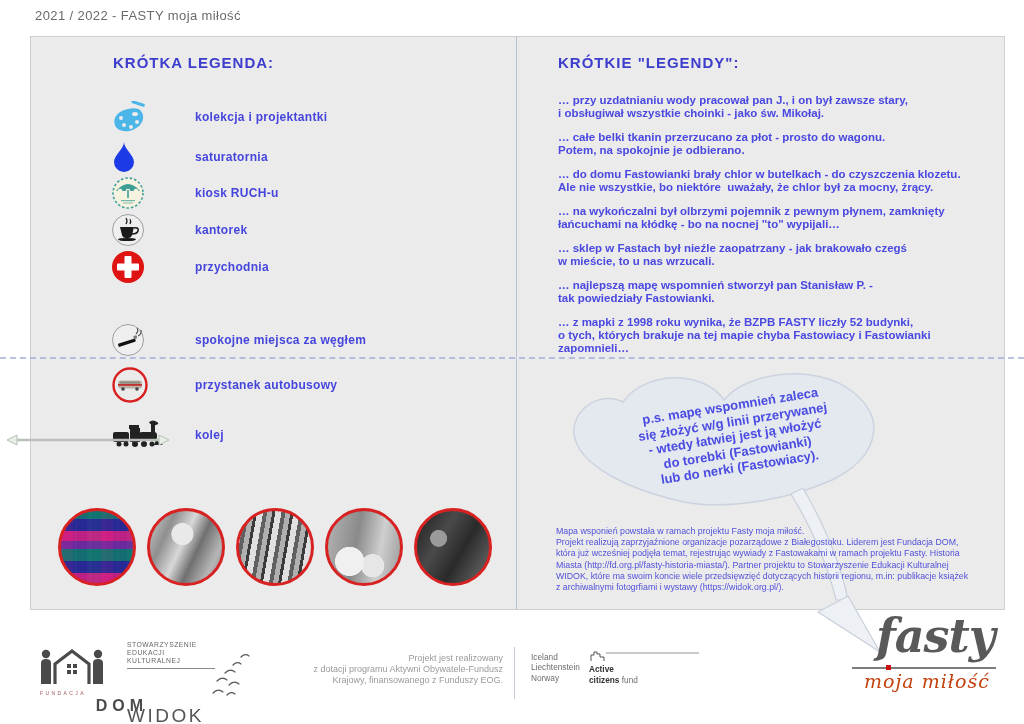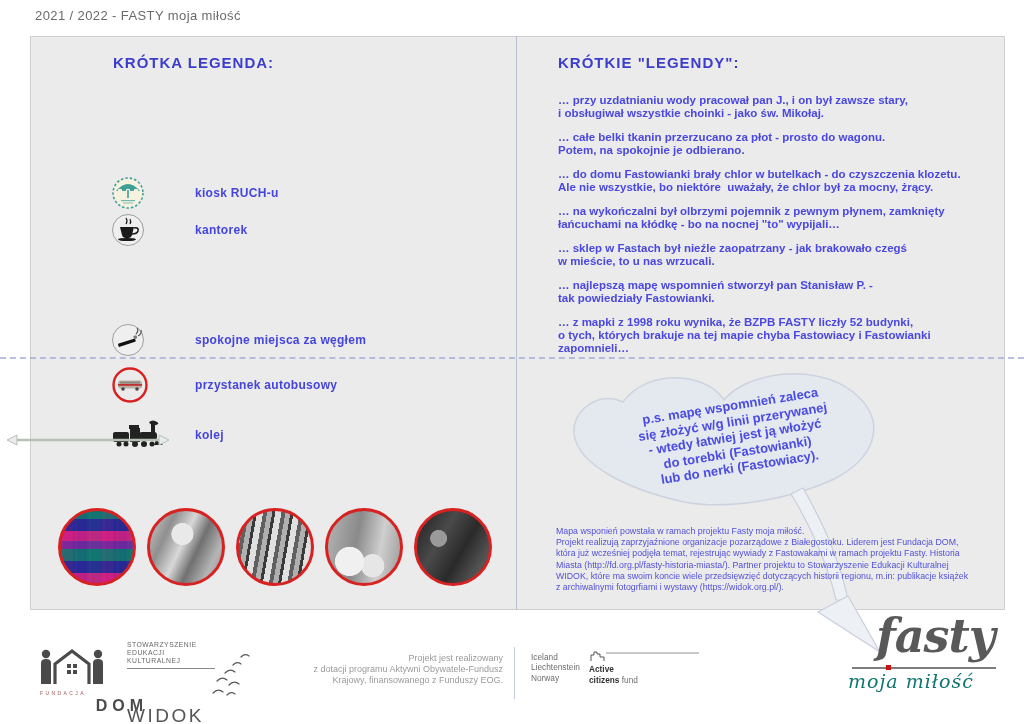--- a/index.html
+++ b/index.html
@@ -66,36 +66,62 @@
   .acf-glyph{position:absolute;left:58px;top:-2px;}
   .acf-active{position:absolute;left:58px;top:12px;font-size:8.3px;font-weight:bold;color:#333;}
   .acf-cit{position:absolute;left:58px;top:23px;font-size:8.3px;color:#6d6d6d;}
   .acf-cit b{color:#333;}
 
   .fasty{position:absolute;left:848px;top:610px;width:160px;}
   .fasty-name{font-family:"DejaVu Serif",serif;font-style:italic;font-weight:bold;font-size:46px;
               color:#595959;line-height:52px;margin-left:28px;letter-spacing:-1px;}
   .fasty-rule{position:absolute;left:4px;top:57px;width:144px;height:2px;background:#7d7d7d;}
   .fasty-dot{position:absolute;left:38px;top:55px;width:5px;height:5px;background:#cc1111;}
-  .fasty-sub{font-family:"DejaVu Serif",serif;font-style:italic;font-size:19px;color:#0f766e;
-             margin:8px 0 0 0;letter-spacing:1px;}
+  .fasty-sub{font-family:"DejaVu Serif",serif;font-style:italic;font-size:19px;color:#c2410c;
+             margin:8px 0 0 16px;letter-spacing:1px;}
 </style>
 </head>
 <body>
 
 <div class="page">
 
   <div class="hdr">2021 / 2022 - FASTY moja miłość</div>
 
   <div class="sheet"></div>
   <div class="fold"></div>
 
   <div class="ltitle">KRÓTKA LEGENDA:</div>
 
-
+  <div class="lrow" style="top:98px">
+    <span class="licon">
+      <svg width="36" height="32" viewBox="0 0 36 32">
+        <g fill="#4cb6e9">
+          <path d="M18 8 C8 8 2 14 3 21 C4 28 13 31 21 29 C30 27 34 20 32 14 C30 9 25 8 18 8 Z" transform="rotate(-12 18 18)"></path>
+          <rect x="20" y="1" width="14" height="3" rx="1.5" transform="rotate(18 27 3)"></rect>
+        </g>
+        <g fill="#ebebeb">
+          <circle cx="10" cy="17" r="2"></circle>
+            <circle cx="13" cy="24" r="2"></circle>
+          <circle cx="20" cy="26" r="2"></circle>
+            <circle cx="26" cy="21" r="2"></circle>
+          <ellipse cx="24" cy="13" rx="3" ry="2"></ellipse>
+        </g>
+      </svg>
+    </span>
+    <span class="llabel">kolekcja i projektantki</span>
+  </div>
+
+  <div class="lrow" style="top:138px">
+    <span class="licon">
+      <svg width="26" height="32" viewBox="0 0 26 32">
+        <path d="M13 1 C13 8 3 14 3 21 a10 10 0 0 0 20 0 C23 14 13 8 13 1 Z" fill="#1c3ae5"></path>
+      </svg>
+    </span>
+    <span class="llabel">saturatornia</span>
+  </div>
 
   <div class="lrow" style="top:174px">
     <span class="licon">
       <svg width="34" height="34" viewBox="0 0 34 34">
         <circle cx="17" cy="17" r="15" fill="#f5f2e0" stroke="#3f9e98" stroke-width="1.6" stroke-dasharray="2.5 2"></circle>
         <path d="M5 15 Q17 1 29 15 Z" fill="#3f9e98"></path>
         <circle cx="9" cy="15" r="2.3" fill="#f5f2e0"></circle>
           <circle cx="17" cy="15" r="2.3" fill="#f5f2e0"></circle>
           <circle cx="25" cy="15" r="2.3" fill="#f5f2e0"></circle>
         <rect x="16.2" y="14" width="1.6" height="8" fill="#3f9e98"></rect>
@@ -112,20 +138,30 @@
         <circle cx="17" cy="17" r="15.5" fill="#efefef" stroke="#9aa0a6" stroke-width="1"></circle>
         <path d="M9 14 h14 l-2 8 a4 4 0 0 1 -4 3 h-2 a4 4 0 0 1 -4 -3 Z" fill="#1a1a1a"></path>
         <path d="M23 15 q5 -1 4 3 q-1 3 -6 3" fill="none" stroke="#1a1a1a" stroke-width="1.6"></path>
         <ellipse cx="16" cy="26.5" rx="9" ry="1.6" fill="#1a1a1a"></ellipse>
         <path d="M15 5 q2 3 0 6 M19 6 q1.5 2.5 0 5" stroke="#1a1a1a" stroke-width="1.2" fill="none"></path>
       </svg>
     </span>
     <span class="llabel">kantorek</span>
   </div>
 
+  <div class="lrow" style="top:248px">
+    <span class="licon">
+      <svg width="34" height="34" viewBox="0 0 34 34">
+        <circle cx="17" cy="17" r="16" fill="#e01313"></circle>
+        <rect x="13.5" y="6" width="7" height="22" rx="1" fill="#fff"></rect>
+        <rect x="6" y="13.5" width="22" height="7" rx="1" fill="#fff"></rect>
+      </svg>
+    </span>
+    <span class="llabel">przychodnia</span>
+  </div>
 
 
   <div class="lrow" style="top:321px">
     <span class="licon">
       <svg width="34" height="34" viewBox="0 0 34 34">
         <circle cx="17" cy="17" r="15.5" fill="#efefef" stroke="#9aa0a6" stroke-width="1"></circle>
         <rect x="7" y="18" width="18" height="3.4" rx="1" transform="rotate(-18 16 20)" fill="#111"></rect>
         <rect x="22.5" y="12.6" width="3.4" height="3.4" rx="1" transform="rotate(-18 24 14)" fill="#7a7a7a"></rect>
         <path d="M25 11 q3 -3 1 -6 M27 13 q4 -2 3 -6" stroke="#555" stroke-width="1.2" fill="none"></path>
       </svg>

